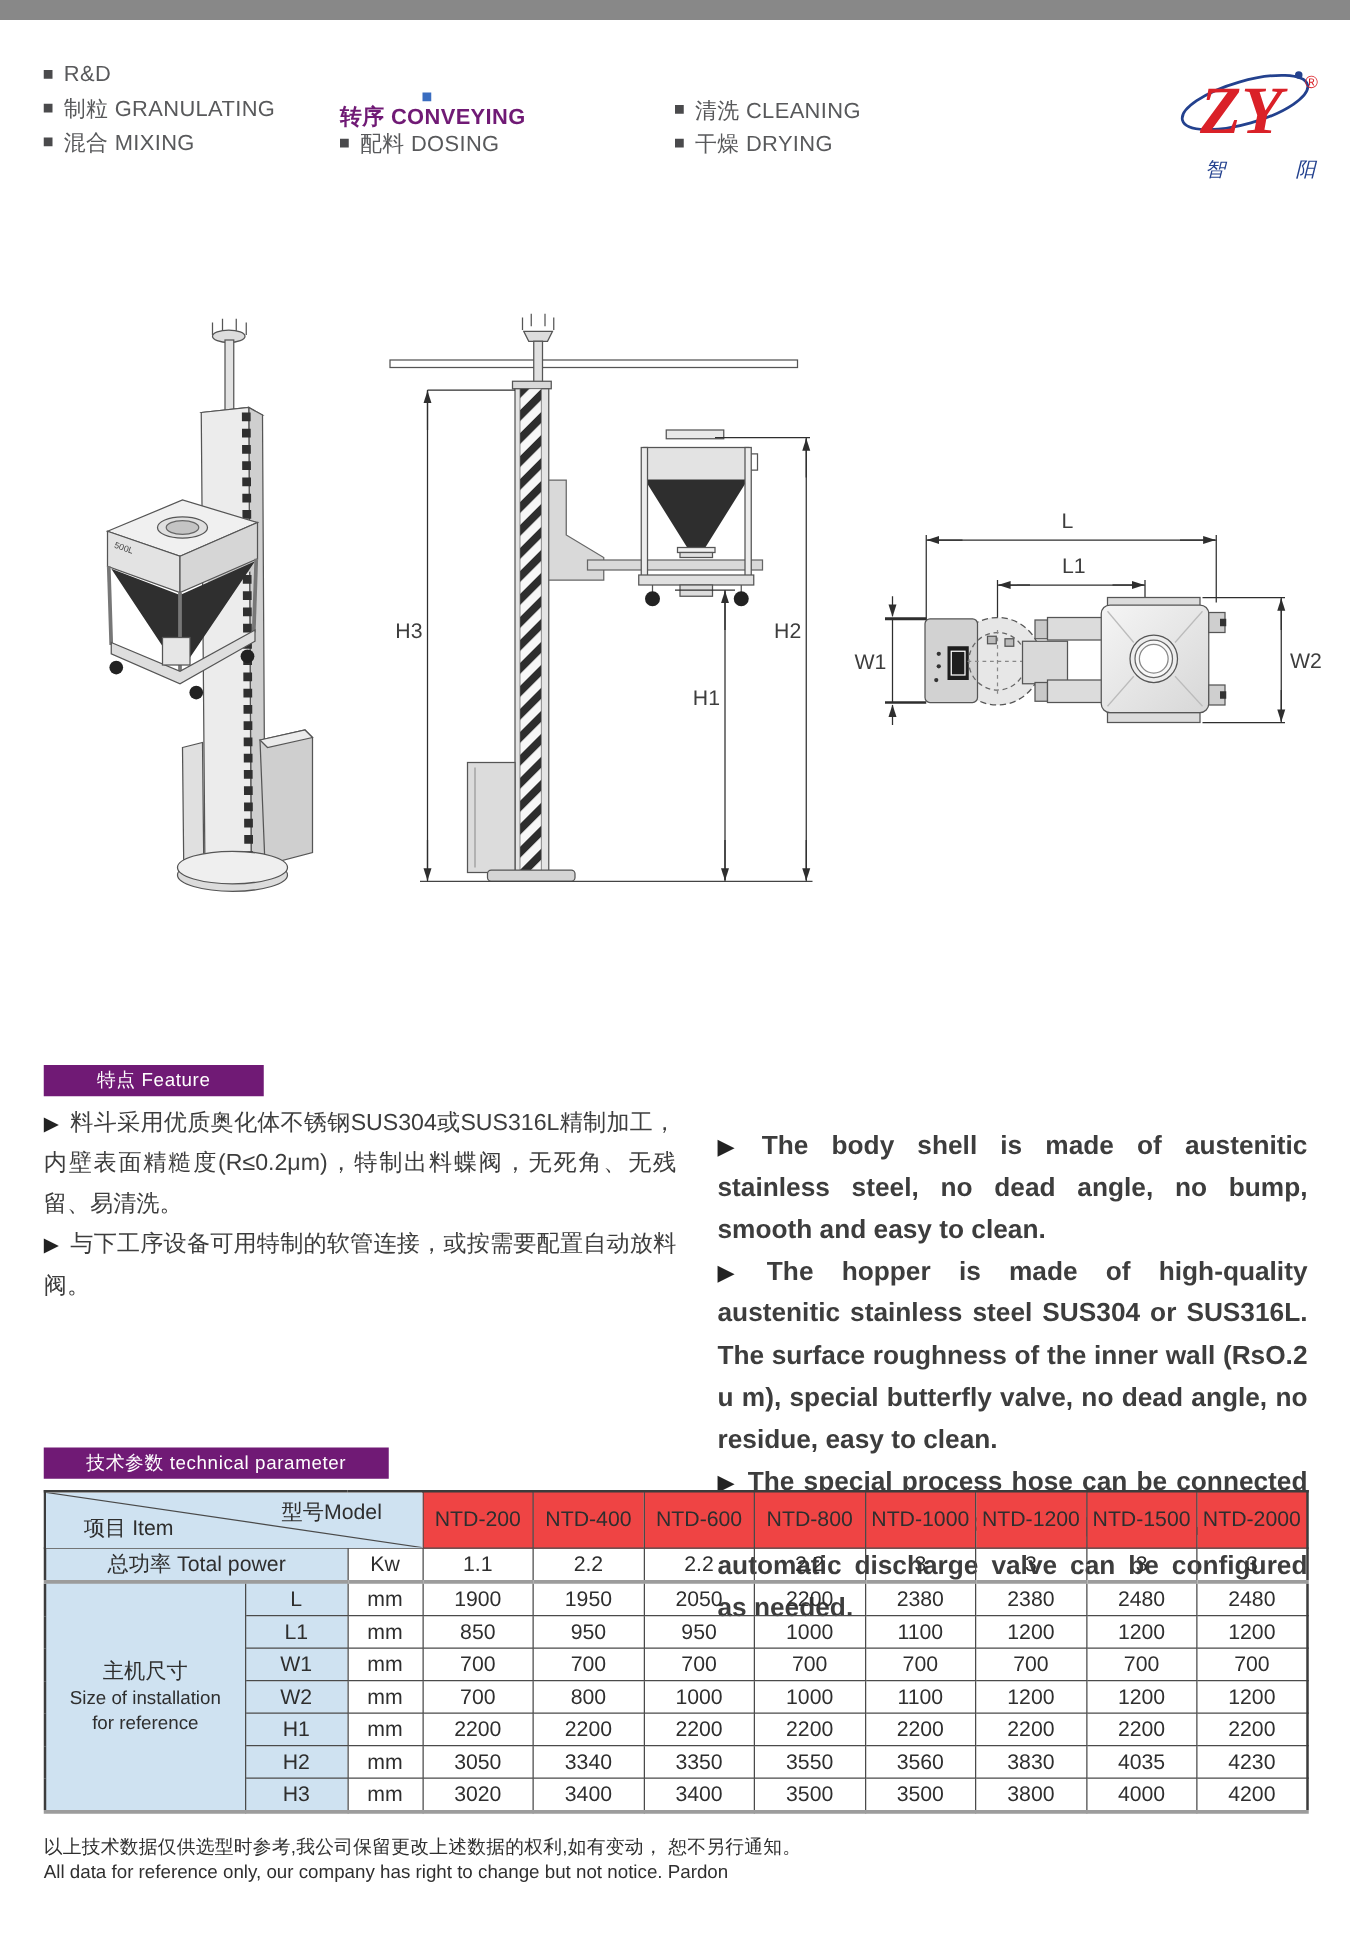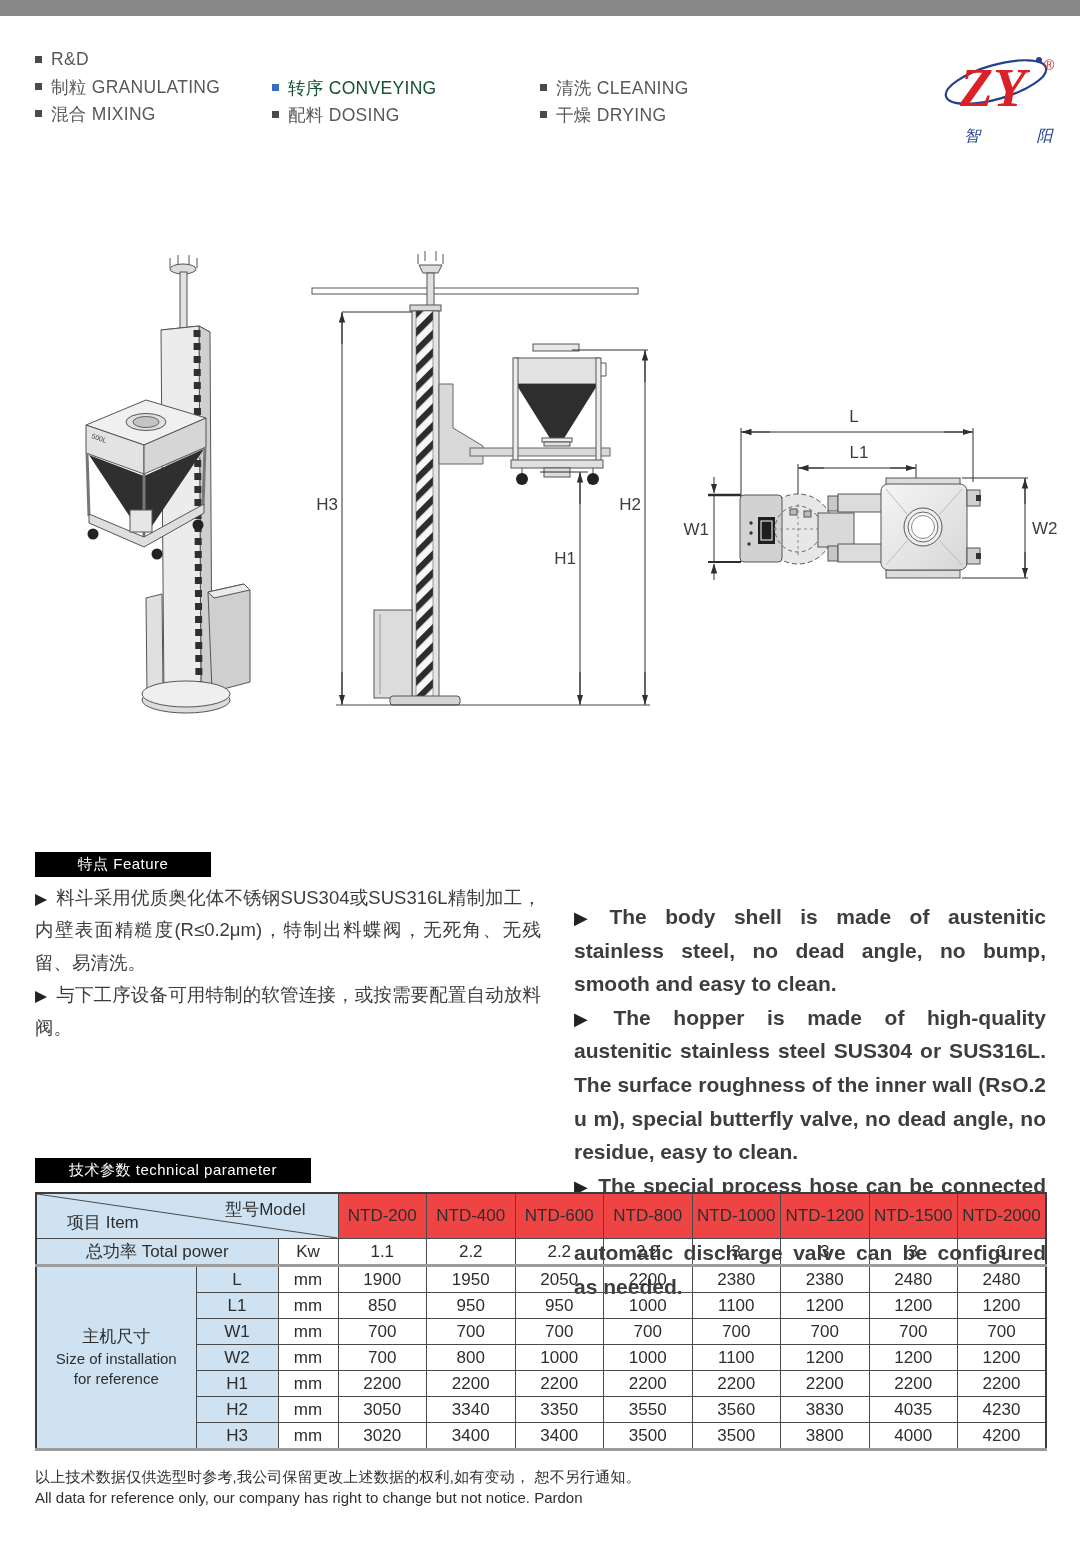--- a/index.html
+++ b/index.html
@@ -6,36 +6,36 @@
   body{background:#888;font-family:"Liberation Sans","DejaVu Sans",sans-serif;}
   .page{position:relative;width:1080px;height:1550px;background:#ffffff;margin:16px auto;overflow:hidden;}
 
   
   .cat-col{position:absolute;}
   .cat-col.c1{left:35px;top:30px;}
   .cat-col.c2{left:272px;top:58px;}
   .cat-col.c3{left:540px;top:58px;text-align:center;}
   .cat-item{display:flex;align-items:center;height:27px;font-size:17.5px;color:#58595b;letter-spacing:.3px;white-space:nowrap;}
   .cat-item .sq{width:7px;height:7px;background:#4a4a4c;margin-right:9px;flex:none;}
-  .cat-item.active{color:#14532d;font-weight:400;}
+  .cat-item.active{color:#701a75;font-weight:700;flex-direction:column;}
   .cat-item.active .sq{background:#3a6dc0;}
 
   
   .logo{position:absolute;left:938px;top:28px;width:130px;height:105px;}
 
   
   .drw{position:absolute;}
   .drw.iso{left:58px;top:226px;}
   .drw.side{left:300px;top:226px;}
   .drw.top{left:678px;top:376px;}
   svg text.dim{font-size:17px;fill:#3d3d3d;font-family:"Liberation Sans","DejaVu Sans",sans-serif;}
   svg text.cap{font-size:7px;fill:#444;font-family:"Liberation Sans","DejaVu Sans",sans-serif;}
 
   
-  .secbar{position:absolute;background:#000000;color:#fff;font-size:15px;display:flex;align-items:center;justify-content:center;letter-spacing:.5px;}
+  .secbar{position:absolute;background:#701a75;color:#fff;font-size:15px;display:flex;align-items:center;justify-content:center;letter-spacing:.5px;}
   .secbar.feature{left:35px;top:836px;width:176px;height:25px;}
   .secbar.tech{left:35px;top:1142px;width:276px;height:25px;}
 
   
   .fcol{position:absolute;text-align:justify;color:#3d3d3d;}
   .fcol.cn{left:35px;top:866px;width:506px;font-size:18.5px;line-height:1.75;}
   .fcol.en{left:574px;top:884px;width:472px;font-size:21px;line-height:1.6;font-weight:bold;}
   .fcol p{margin:0;}
   .tri{margin-right:9px;font-size:.85em;color:#222;}
 

